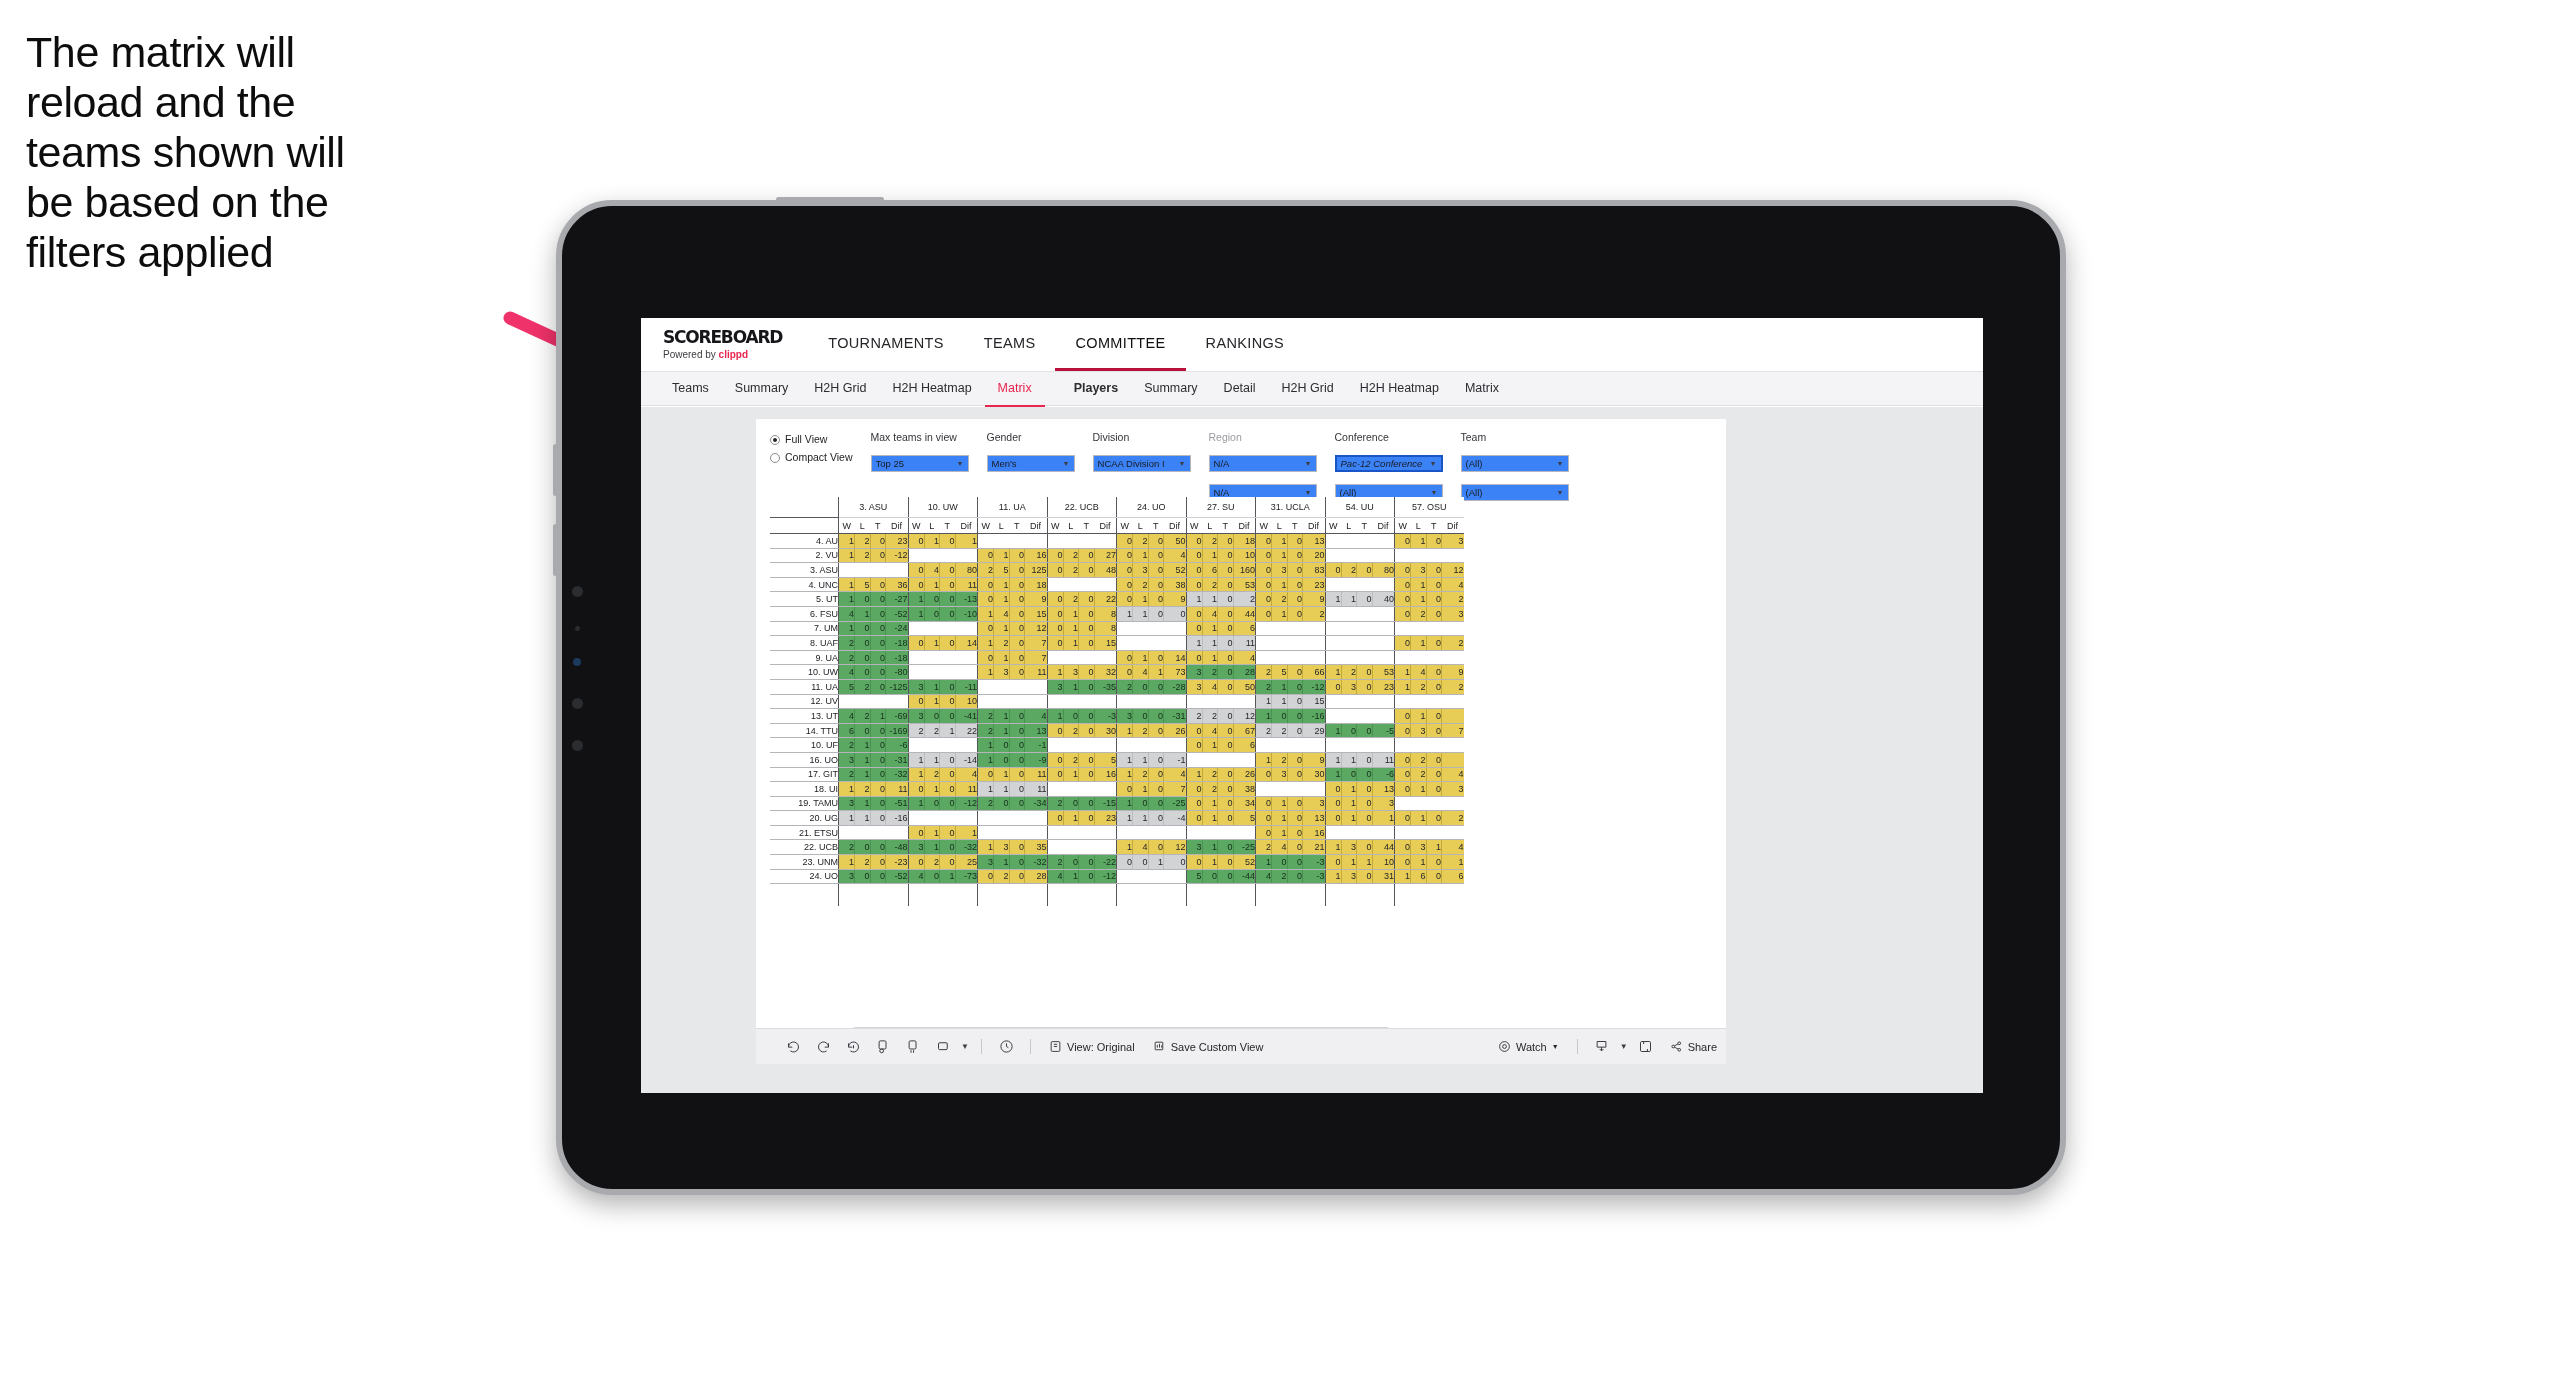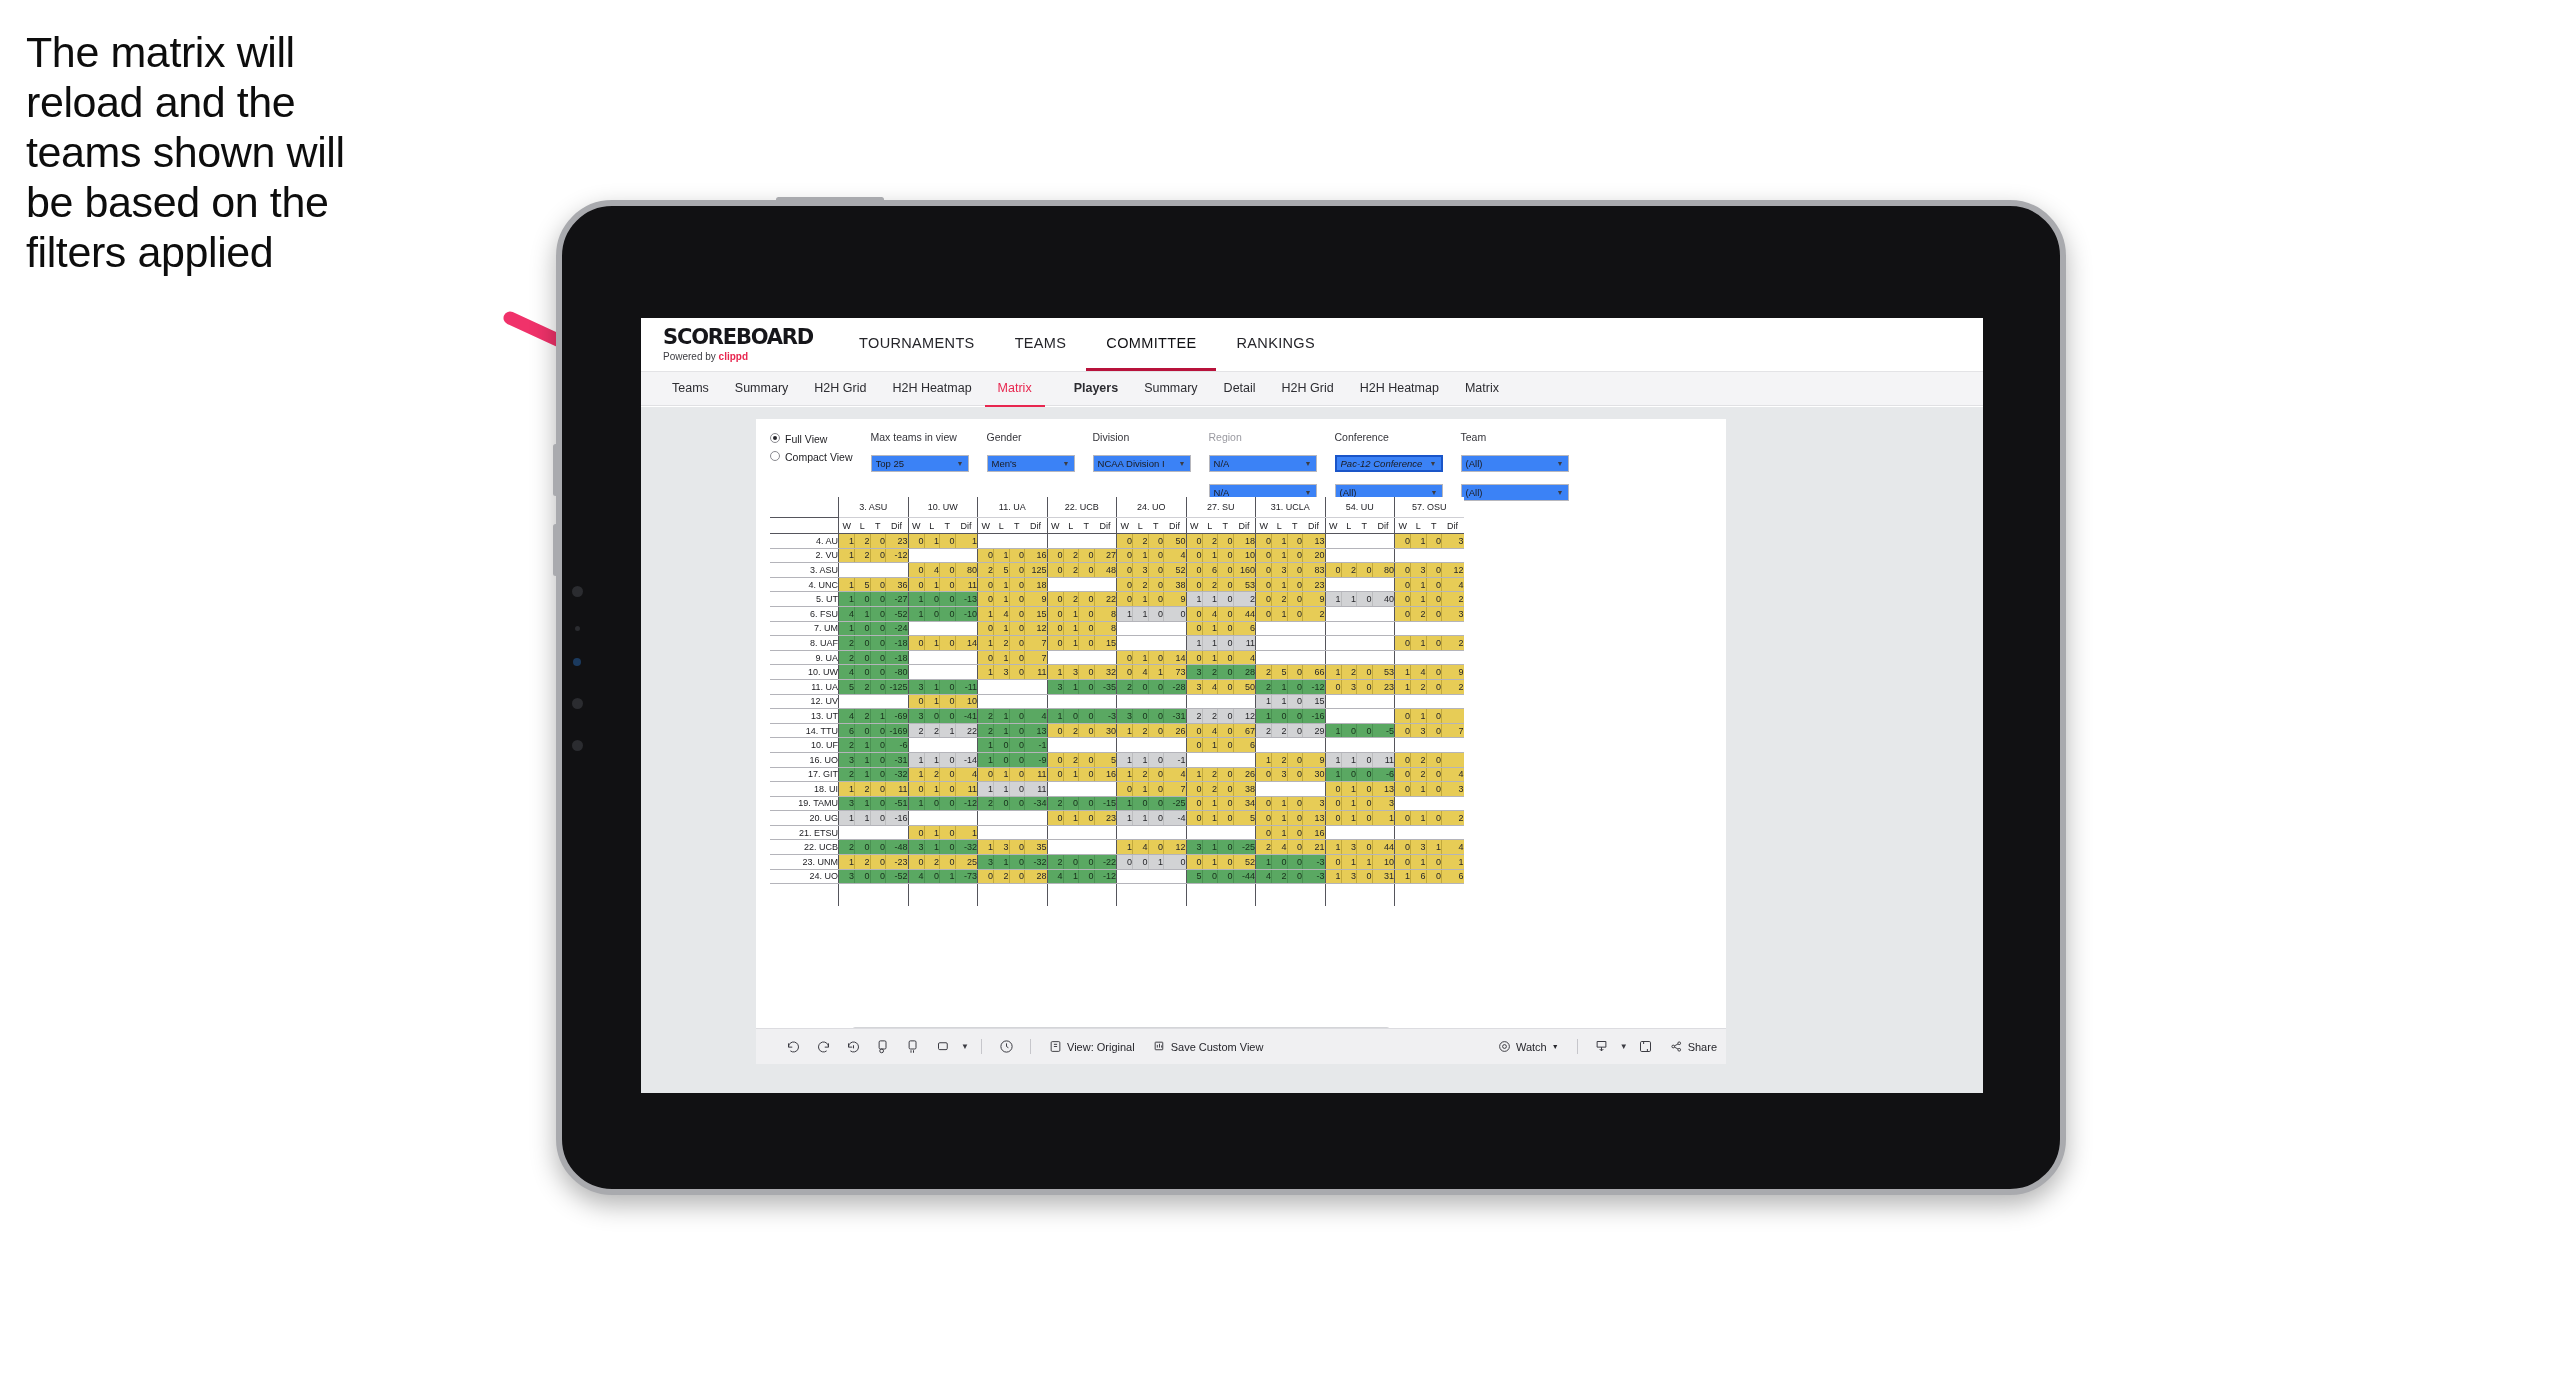--- a/index.html
+++ b/index.html
@@ -37,21 +37,21 @@
     background:#ffffff;overflow:hidden;
   }
 
   
   #topnav{
     height:54px;background:#ffffff;border-bottom:1px solid #e3e3e6;
     display:flex;align-items:stretch;padding-left:22px;box-sizing:border-box;
   }
   #brand{display:flex;flex-direction:column;justify-content:center;padding-right:26px;}
   #brand-title{
-    font-size:21px;font-weight:bold;letter-spacing:-1.2px;color:#16161a;
+    font-size:17px;font-weight:bold;letter-spacing:-1.2px;color:#16161a;
     font-family:"DejaVu Sans",sans-serif;line-height:1;
   }
   #brand-sub{font-size:10px;color:#3c3c41;margin-top:3px;}
   #brand-sub .kw{color:#e8264f;font-weight:bold;}
   .topnav-item{
     display:flex;align-items:center;padding:0 20px;font-size:14.5px;color:#25252a;
     letter-spacing:.35px;border-bottom:3px solid transparent;cursor:pointer;
   }
   .topnav-item.active{border-bottom-color:#b8123b;color:#101014;}
 
@@ -74,21 +74,21 @@
   }
   #sheet{
     position:absolute;left:115px;top:12px;width:970px;height:645px;background:#ffffff;
   }
 
   
   #filters{
     display:flex;align-items:flex-start;padding:12px 0 8px 14px;gap:18px;
   }
   .radio-col{display:flex;flex-direction:column;gap:6px;padding-top:2px;}
-  .radio-row{display:flex;align-items:flex-start;gap:5px;font-size:10.5px;color:#1d1d21;}
+  .radio-row{display:flex;align-items:flex-end;gap:5px;font-size:10.5px;color:#1d1d21;}
   .radio-mark{
     width:10px;height:10px;border-radius:50%;border:1px solid #8a8a90;background:#fff;
     position:relative;box-sizing:border-box;
   }
   .radio-mark.on::after{
     content:"";position:absolute;left:2px;top:2px;width:4px;height:4px;border-radius:50%;background:#26262b;
   }
   .fgroup{display:flex;flex-direction:column;gap:12px;}
   .flabel{font-size:10.5px;color:#34343a;}
   .flabel.muted{color:#9a9aa1;}

